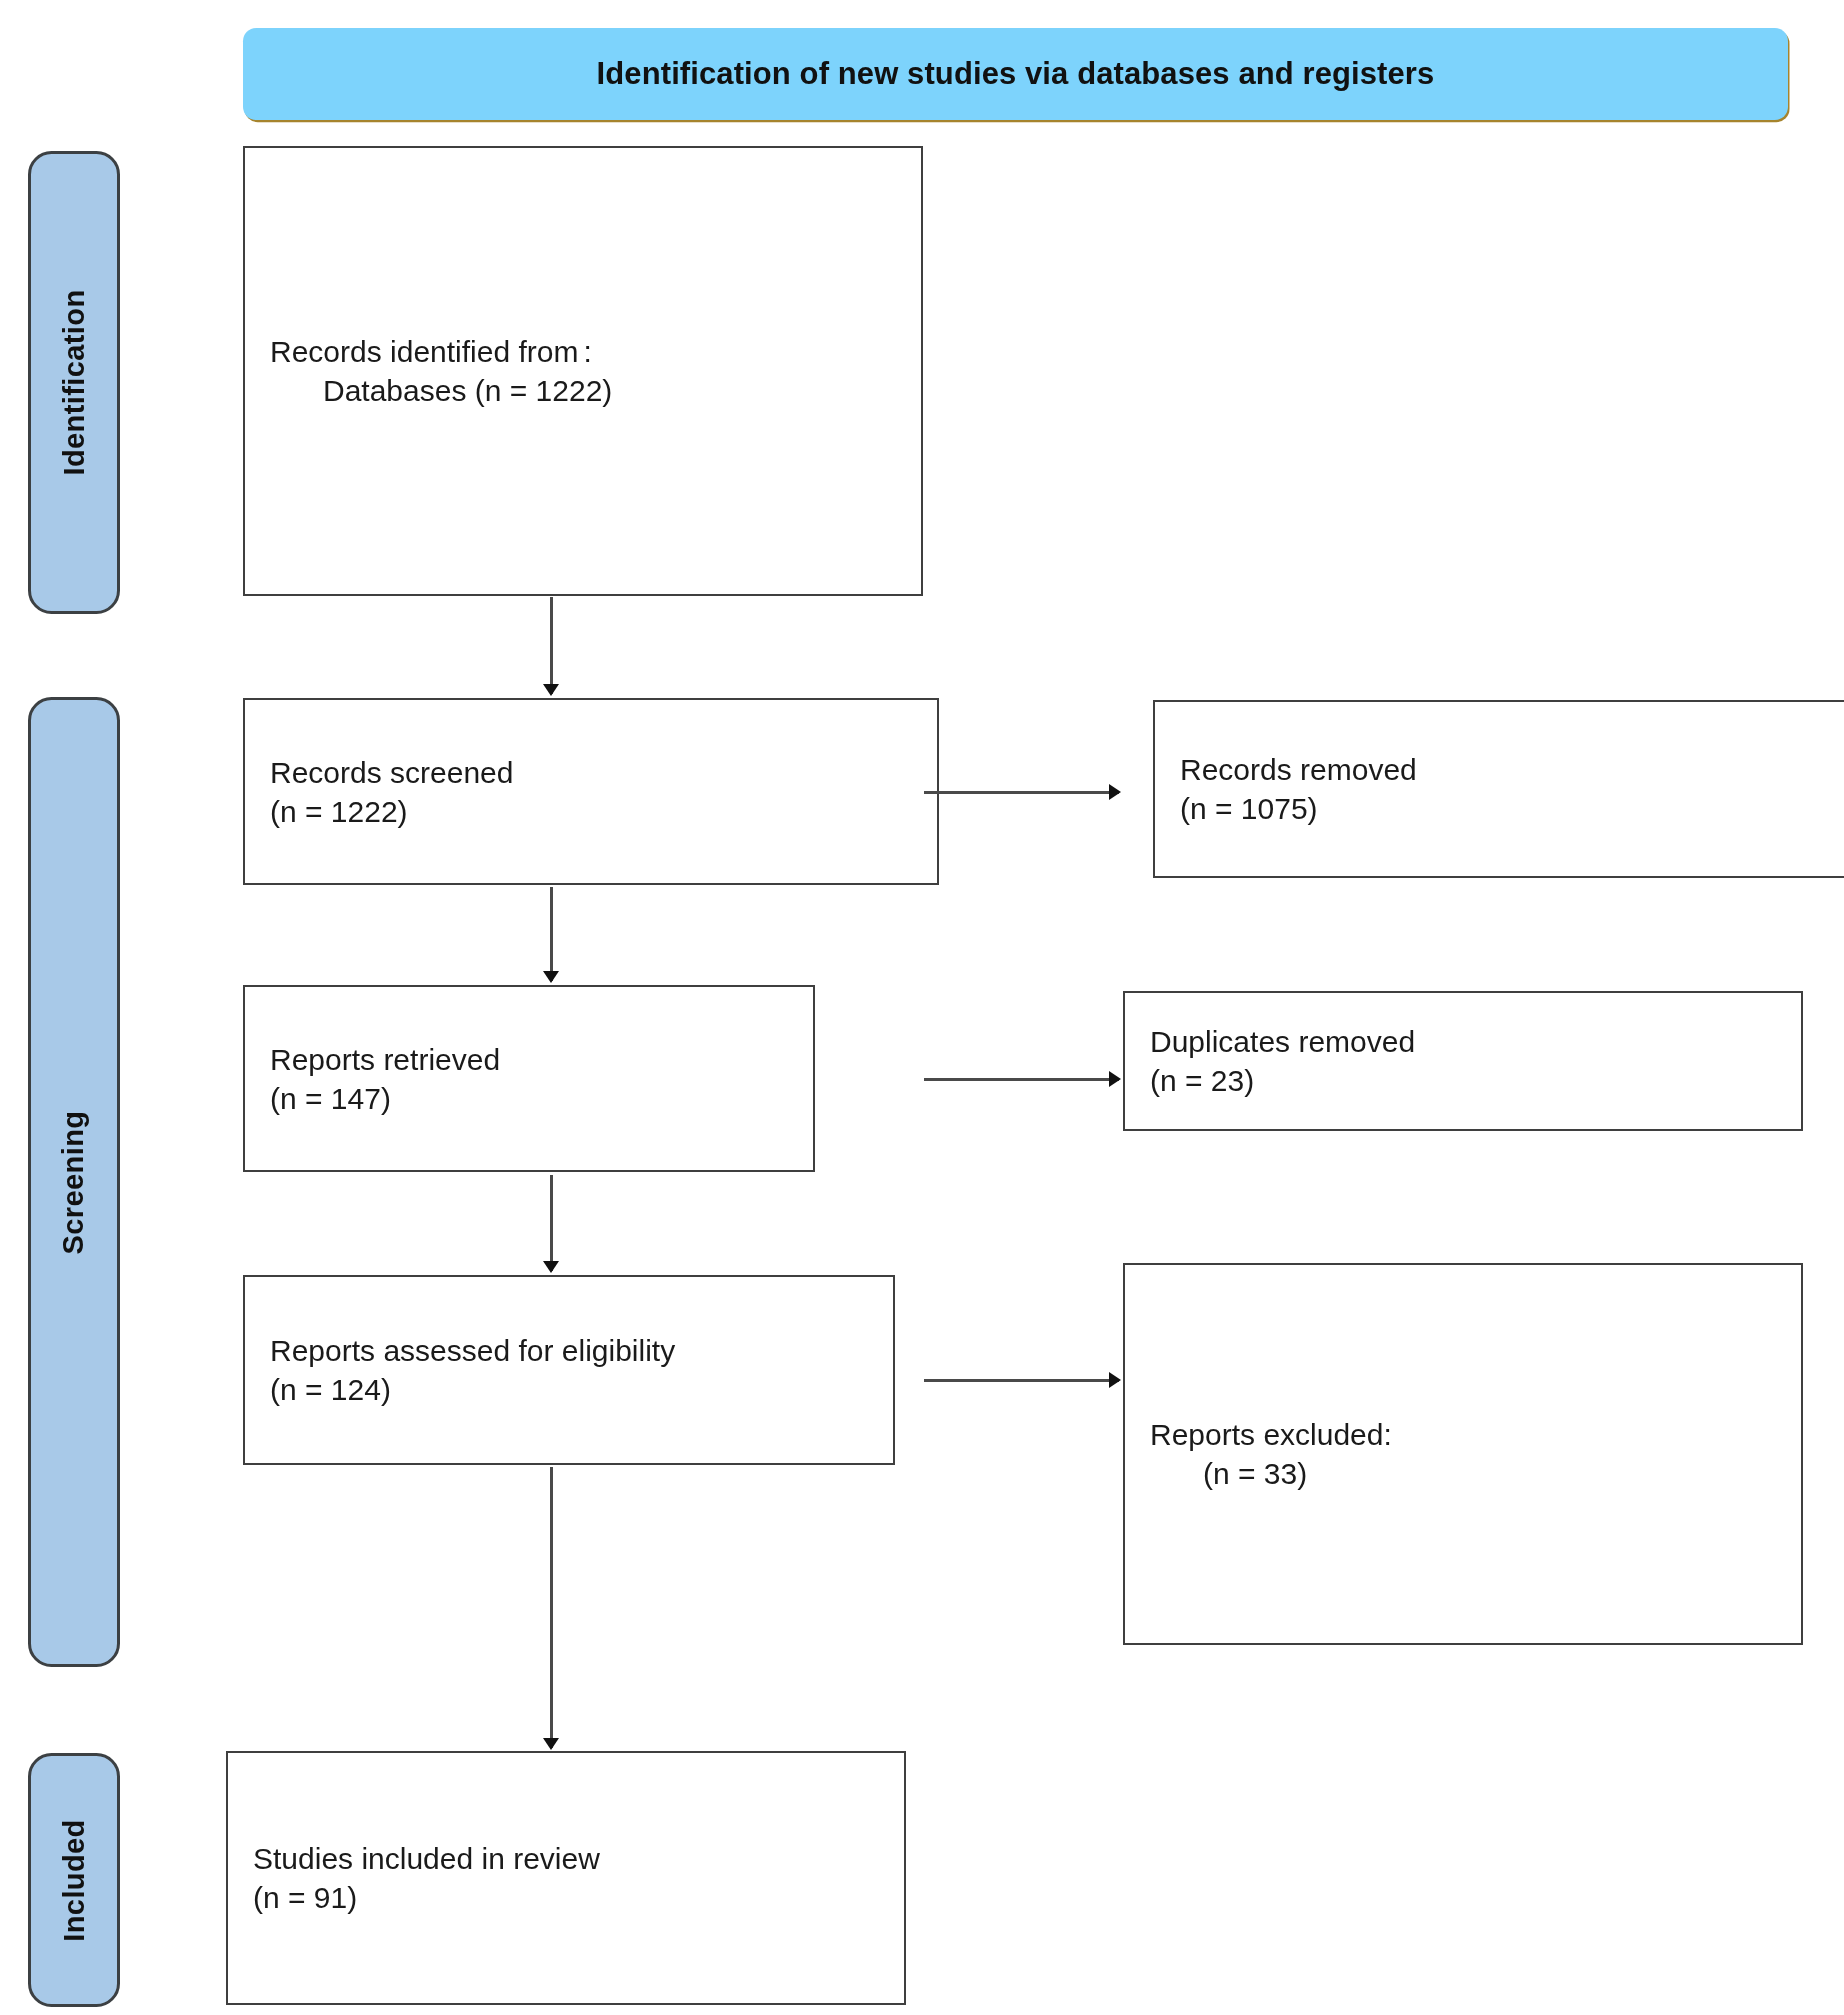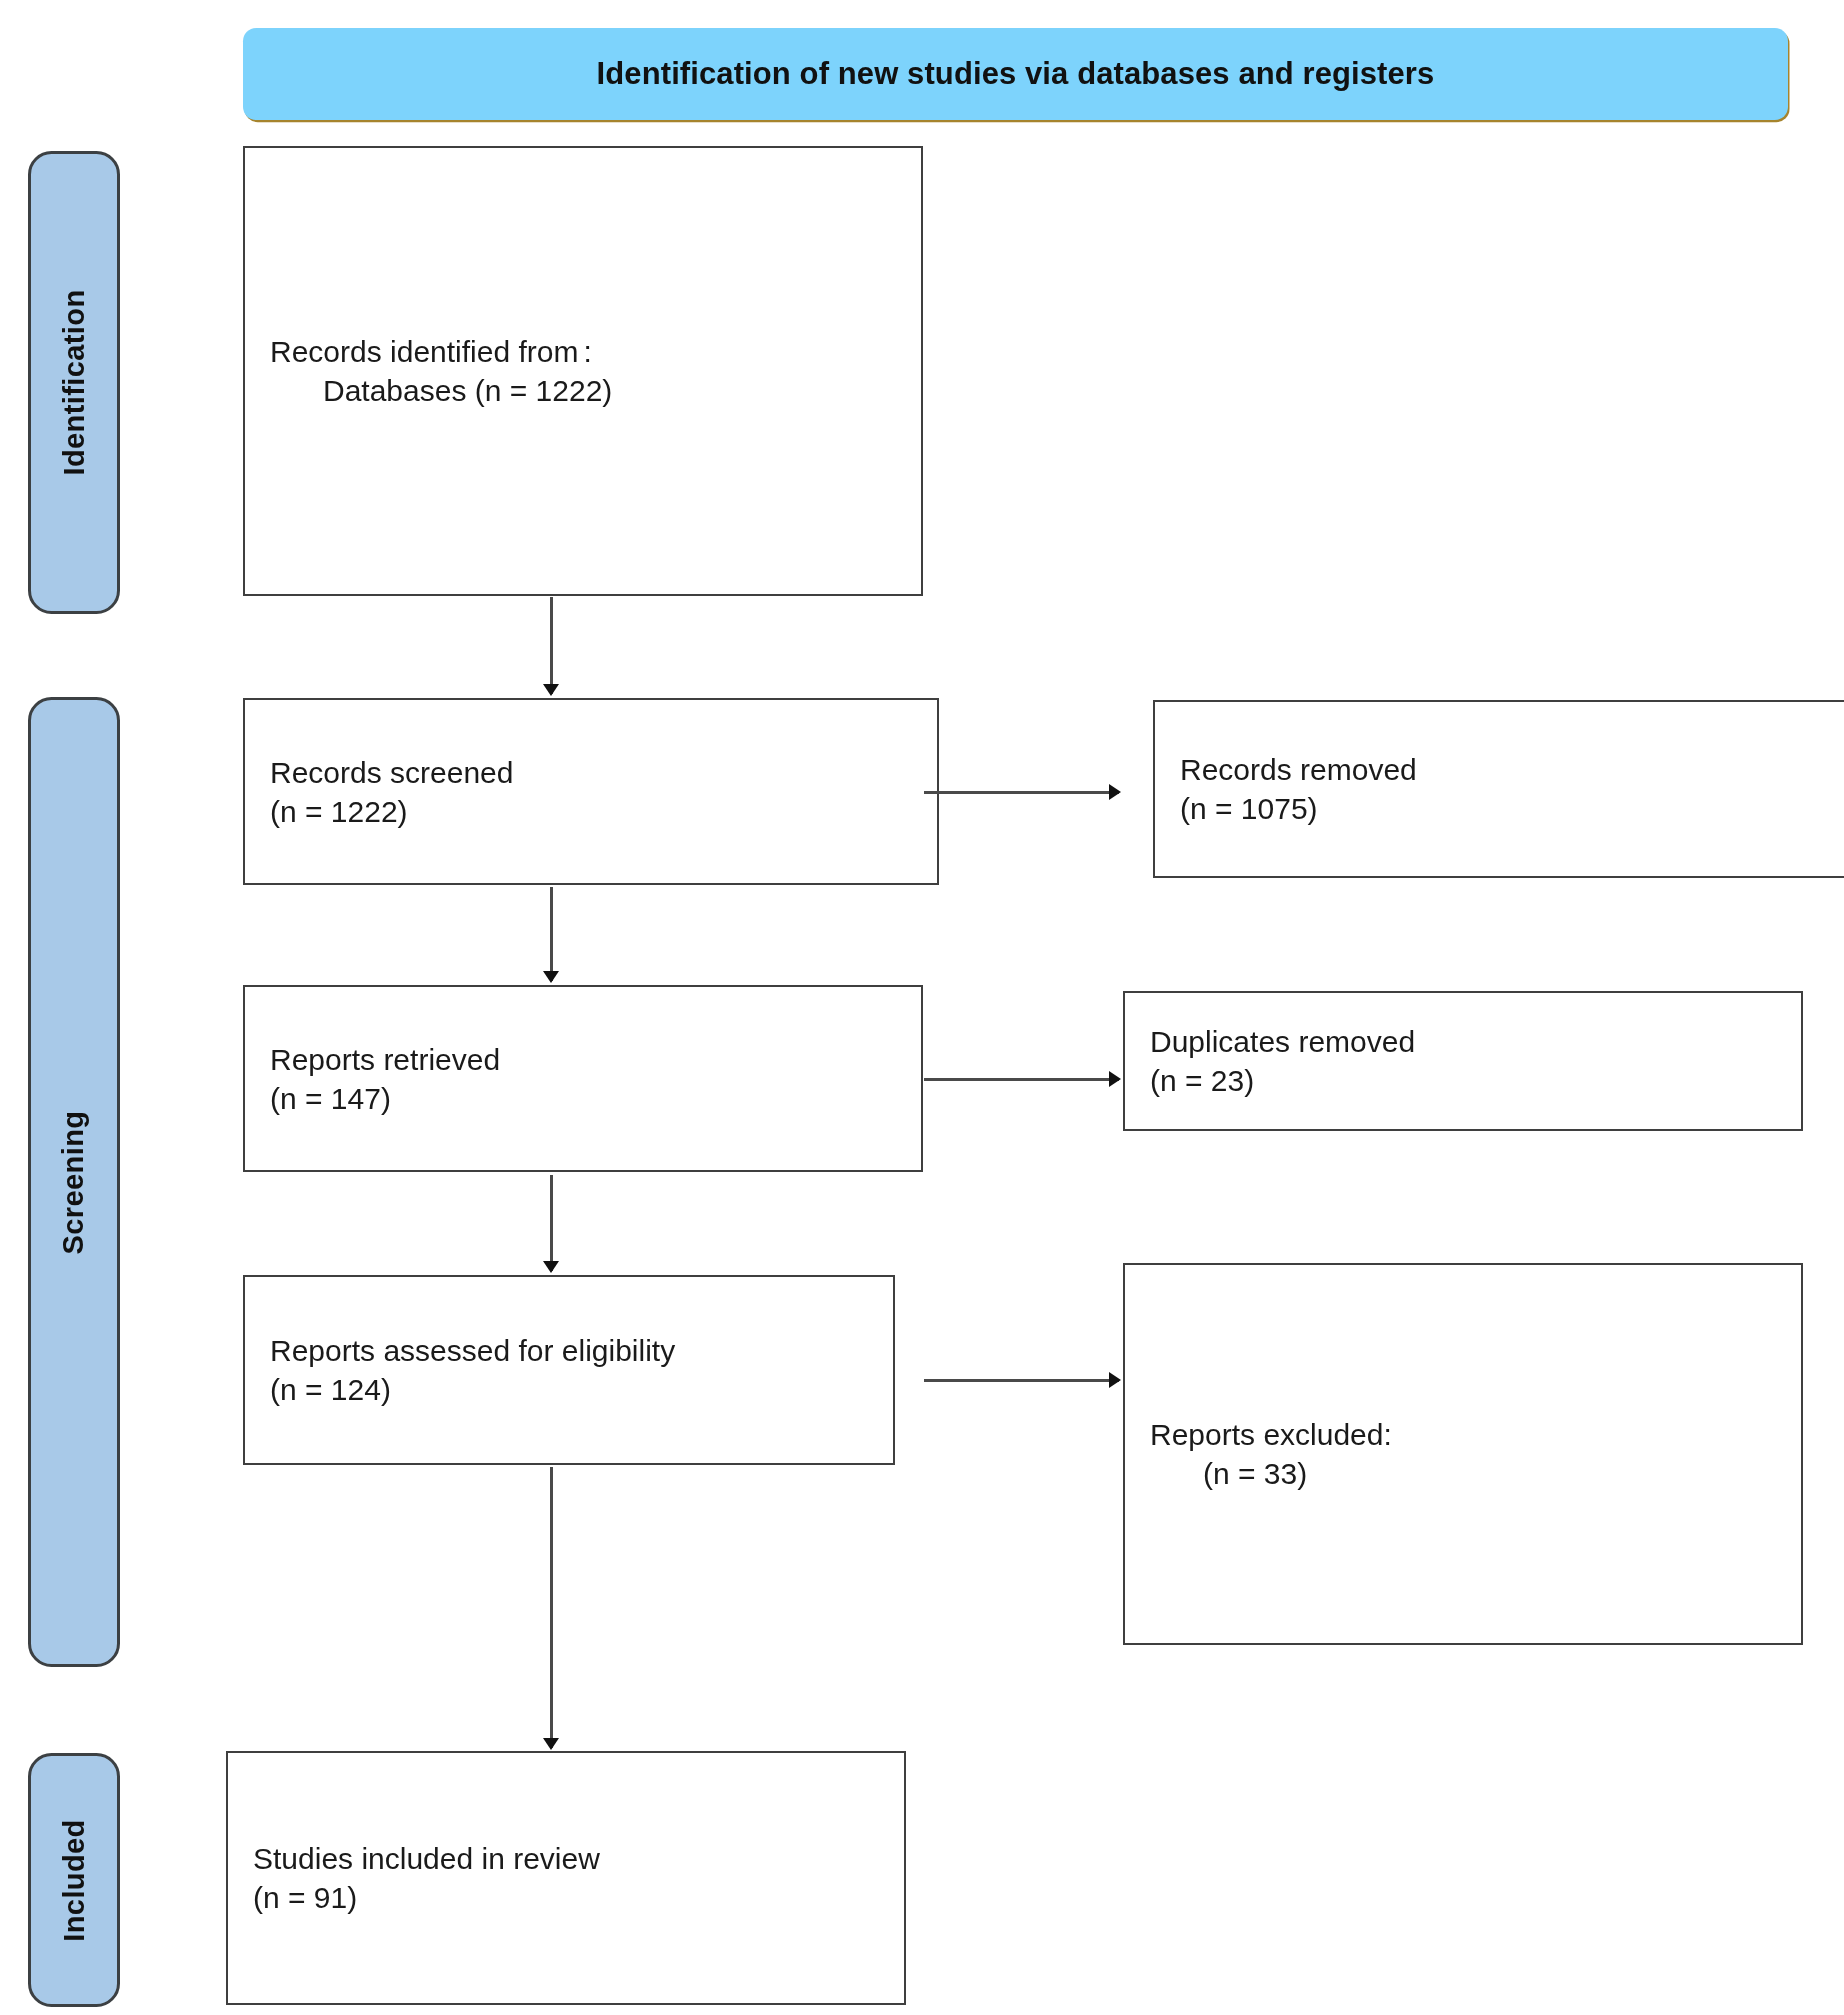--- a/index.html
+++ b/index.html
@@ -85,21 +85,21 @@
     font-size: 30px;
     color: #1a1a1a;
     line-height: 1.30;
     white-space: pre;
   }
   .flow-box .line.indent { padding-left: 53px; }
 
   
   #box-identified       { left: 243px; top: 146px;  width: 680px; height: 450px; }
   #box-screened         { left: 243px; top: 698px;  width: 696px; height: 187px; }
-  #box-retrieved        { left: 243px; top: 985px; width: 680px; height: 187px; }
+  #box-retrieved        { left: 243px; top: 985px; width: 572px; height: 187px; }
   #box-assessed         { left: 243px; top: 1275px; width: 652px; height: 190px; }
   #box-included-review  { left: 226px; top: 1751px; width: 680px; height: 254px; }
 
   
   #box-records-removed  { left: 1153px; top: 700px;  width: 751px; height: 178px; }
   #box-dup-removed      { left: 1123px; top: 991px; width: 680px; height: 140px; }
   #box-reports-excluded { left: 1123px; top: 1263px; width: 680px; height: 382px; }
 
   
   .arrow-v {

